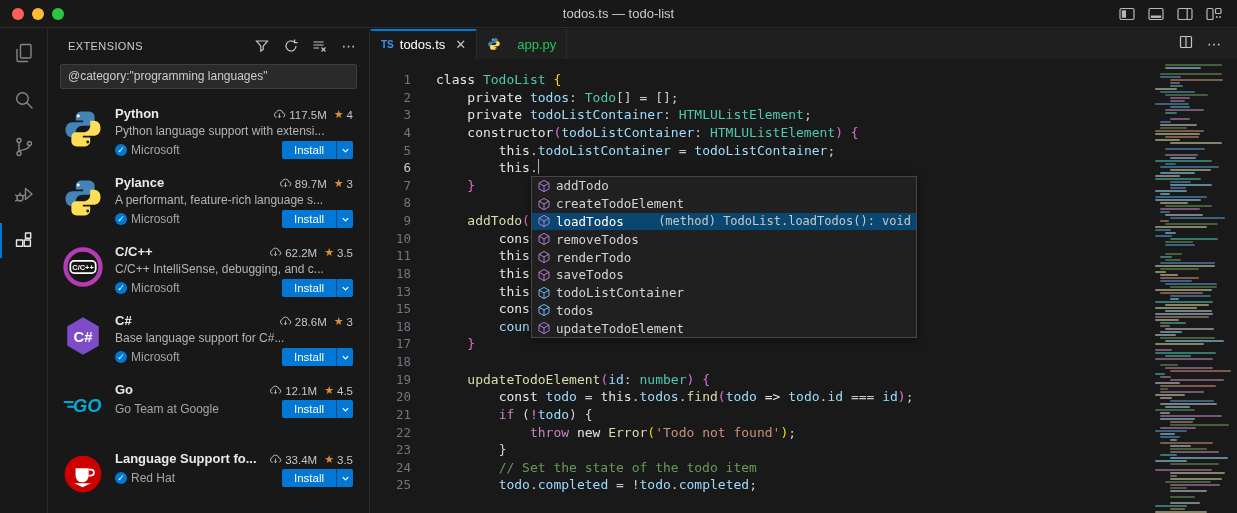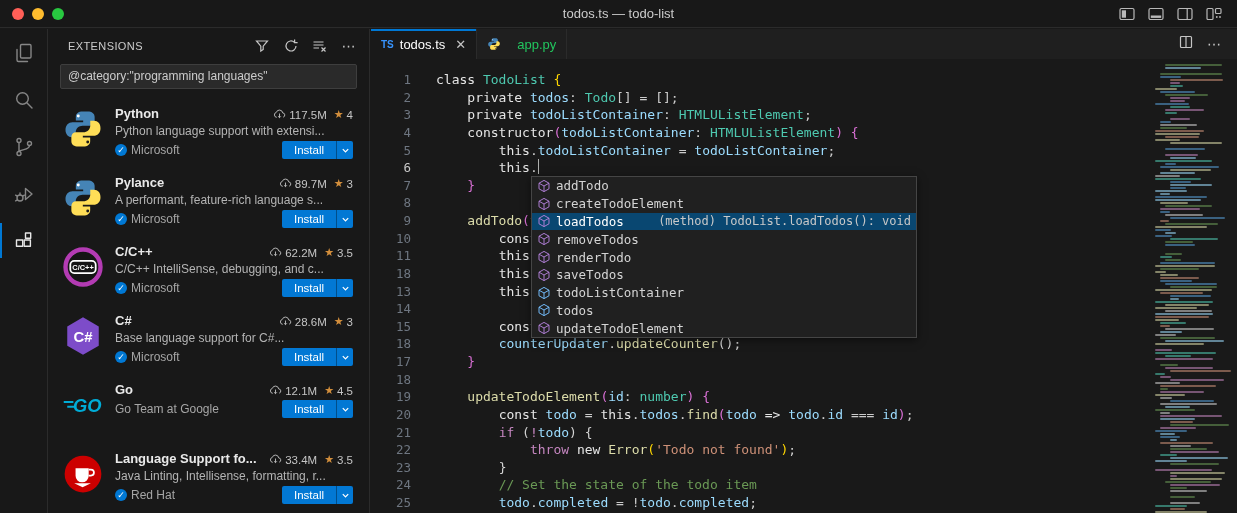--- a/index.html
+++ b/index.html
@@ -417,21 +417,20 @@
                 <svg viewBox="0 0 16 16" fill="none" stroke="currentColor" stroke-width="1.1">
                   <path d="M4.6 11.5a3.1 3.1 0 0 1-.5-6.1 4 4 0 0 1 7.8.6 2.7 2.7 0 0 1 .6 5.3"></path>
                   <path d="M8 6.8v5M6.3 10.2 8 11.9l1.7-1.7"></path>
                 </svg>
               </span>
               <span>33.4M</span>
               <span class="star">★</span>
               <span>3.5</span>
             </span>
           </span>
-          <span class="ext-desc" style="display:block">Java Linting, Intellisense, formatting, r...</span>
           <span class="ext-r3">
             <span class="ext-pub">
               <span class="verified">✓</span>
               <span>Red Hat</span>
             </span>
             <span class="install">
               <span class="install-label">Install</span>
               <span class="install-chev">
                 <svg viewBox="0 0 10 10" fill="none" stroke="#ffffff" stroke-width="1.4">
                   <path d="M2 3.5 5 6.5 8 3.5"></path>
@@ -478,21 +477,20 @@
         <div class="code-line"><span class="ln">4</span><span class="ltext"><span class="tok-p">    </span><span class="tok-k">constructor</span><span class="tok-b2">(</span><span class="tok-v">todoListContainer</span><span class="tok-p">: </span><span class="tok-t">HTMLUListElement</span><span class="tok-b2">)</span><span class="tok-p"> </span><span class="tok-b2">{</span></span></div>
         <div class="code-line"><span class="ln">5</span><span class="ltext"><span class="tok-p">        </span><span class="tok-k">this</span><span class="tok-p">.</span><span class="tok-v">todoListContainer</span><span class="tok-p"> = </span><span class="tok-v">todoListContainer</span><span class="tok-p">;</span></span></div>
         <div class="code-line"><span class="ln cur-ln">6</span><span class="ltext"><span class="tok-p">        </span><span class="tok-k">this</span><span class="tok-p">.</span><span class="cursor"></span></span></div>
         <div class="code-line"><span class="ln">7</span><span class="ltext"><span class="tok-p">    </span><span class="tok-b2">}</span></span></div>
         <div class="code-line"><span class="ln">8</span><span class="ltext"></span></div>
         <div class="code-line"><span class="ln">9</span><span class="ltext"><span class="tok-p">    </span><span class="tok-f">addTodo</span><span class="tok-b2">(</span><span class="tok-v">t</span></span></div>
         <div class="code-line"><span class="ln">10</span><span class="ltext"><span class="tok-p">        </span><span class="tok-k">const</span></span></div>
         <div class="code-line"><span class="ln">11</span><span class="ltext"><span class="tok-p">        </span><span class="tok-k">this</span><span class="tok-p">.</span></span></div>
         <div class="code-line"><span class="ln">18</span><span class="ltext"><span class="tok-p">        </span><span class="tok-k">this</span><span class="tok-p">.</span></span></div>
         <div class="code-line"><span class="ln">13</span><span class="ltext"><span class="tok-p">        </span><span class="tok-k">this</span><span class="tok-p">.</span></span></div>
-        <div class="code-line"><span class="ln">14</span><span class="ltext"></span></div>
         <div class="code-line"><span class="ln">15</span><span class="ltext"><span class="tok-p">        </span><span class="tok-k">const</span></span></div>
         <div class="code-line"><span class="ln">18</span><span class="ltext"><span class="tok-p">        </span><span class="tok-v">counterUpdater</span><span class="tok-p">.</span><span class="tok-f">updateCounter</span><span class="tok-b3">()</span><span class="tok-p">;</span></span></div>
         <div class="code-line"><span class="ln">17</span><span class="ltext"><span class="tok-p">    </span><span class="tok-b2">}</span></span></div>
         <div class="code-line"><span class="ln">18</span><span class="ltext"></span></div>
         <div class="code-line"><span class="ln">19</span><span class="ltext"><span class="tok-p">    </span><span class="tok-f">updateTodoElement</span><span class="tok-b2">(</span><span class="tok-v">id</span><span class="tok-p">: </span><span class="tok-t">number</span><span class="tok-b2">)</span><span class="tok-p"> </span><span class="tok-b2">{</span></span></div>
         <div class="code-line"><span class="ln">20</span><span class="ltext"><span class="tok-p">        </span><span class="tok-k">const</span><span class="tok-p"> </span><span class="tok-v">todo</span><span class="tok-p"> = </span><span class="tok-k">this</span><span class="tok-p">.</span><span class="tok-v">todos</span><span class="tok-p">.</span><span class="tok-f">find</span><span class="tok-b2">(</span><span class="tok-v">todo</span><span class="tok-p"> </span><span class="tok-k">=&gt;</span><span class="tok-p"> </span><span class="tok-v">todo</span><span class="tok-p">.</span><span class="tok-v">id</span><span class="tok-p"> === </span><span class="tok-v">id</span><span class="tok-b2">)</span><span class="tok-p">;</span></span></div>
         <div class="code-line"><span class="ln">21</span><span class="ltext"><span class="tok-p">        </span><span class="tok-c">if</span><span class="tok-p"> </span><span class="tok-b3">(</span><span class="tok-c">!</span><span class="tok-v">todo</span><span class="tok-b3">)</span><span class="tok-p"> </span><span class="tok-b3">{</span></span></div>
         <div class="code-line"><span class="ln">22</span><span class="ltext"><span class="tok-p">            </span><span class="tok-c">throw</span><span class="tok-p"> </span><span class="tok-k">new</span><span class="tok-p"> </span><span class="tok-f">Error</span><span class="tok-b1">(</span><span class="tok-s">'Todo not found'</span><span class="tok-b1">)</span><span class="tok-p">;</span></span></div>
         <div class="code-line"><span class="ln">23</span><span class="ltext"><span class="tok-p">        </span><span class="tok-b3">}</span></span></div>
         <div class="code-line"><span class="ln">24</span><span class="ltext"><span class="tok-p">        </span><span class="tok-m">// Set the state of the todo item</span></span></div>

